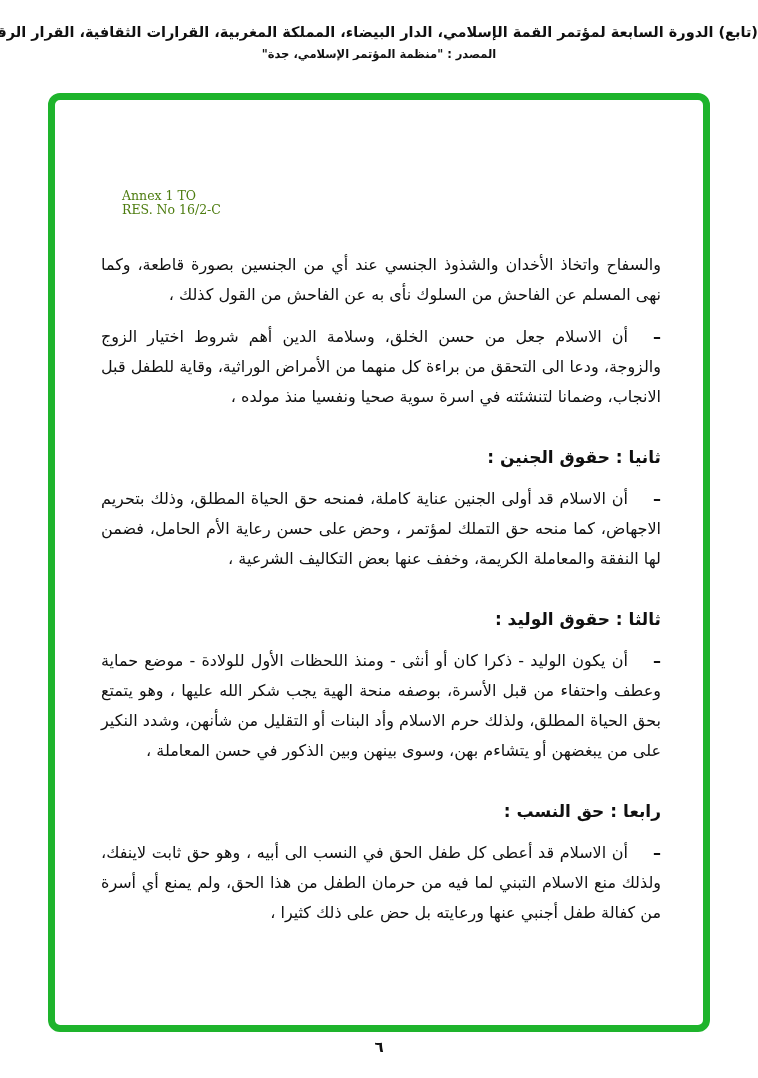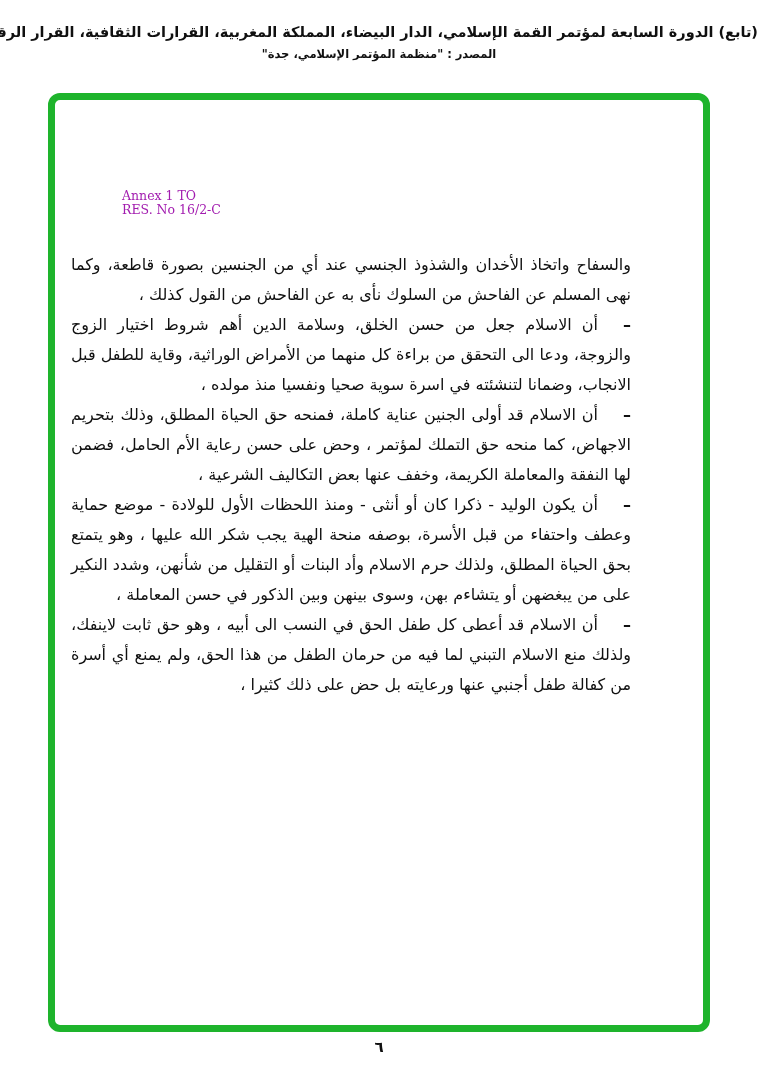--- a/index.html
+++ b/index.html
@@ -51,47 +51,47 @@
   }
 
   
   .annex {
     position: absolute;
     left: 122px;
     top: 189px;
     font-family: "DejaVu Serif", "Liberation Serif", serif;
     font-size: 12.5px;
     line-height: 14px;
-    color: #a21caf;
+    color: #4d7c0f;
   }
 
   
   .content {
     position: absolute;
-    left: 71px;
+    left: 101px;
     top: 250px;
     width: 560px;
     direction: rtl;
     font-size: 16px;
     line-height: 30px;
     text-align: justify;
     text-align-last: right;
   }
   .content p { margin: 0; }
   .intro { margin-bottom: 13px; }
 
   .bullet { position: relative; }
   .bullet .dash {
     position: absolute;
     right: 0;
     top: 0;
     line-height: 30px;
     font-weight: bold;
   }
-  .bullet p { text-indent: 33px; }
+  .bullet p { text-indent: 33px; margin-top: 12px; }
 
   .sec-heading {
     font-size: 17px;
     font-weight: bold;
     line-height: 30px;
     margin: 30px 0 5px 0;
   }
 
   .page-number {
     position: absolute;
@@ -121,30 +121,33 @@
 
 <div class="content">
 
   <p class="intro">والسفاح واتخاذ الأخدان والشذوذ الجنسي عند أي من الجنسين بصورة قاطعة، وكما نهى المسلم عن الفاحش من السلوك نأى به عن الفاحش من القول كذلك ،</p>
 
   <div class="bullet">
     <span class="dash">–</span>
     <p>أن الاسلام جعل من حسن الخلق، وسلامة الدين أهم شروط اختيار الزوج والزوجة، ودعا الى التحقق من براءة كل منهما من الأمراض الوراثية، وقاية للطفل قبل الانجاب، وضمانا لتنشئته في اسرة سوية صحيا ونفسيا منذ مولده ،</p>
   </div>
 
+  <div class="sec-heading">ثانيا : حقوق الجنين :</div>
   <div class="bullet">
     <span class="dash">–</span>
     <p>أن الاسلام قد أولى الجنين عناية كاملة، فمنحه حق الحياة المطلق، وذلك بتحريم الاجهاض، كما منحه حق التملك لمؤتمر ، وحض على حسن رعاية الأم الحامل، فضمن لها النفقة والمعاملة الكريمة، وخفف عنها بعض التكاليف الشرعية ،</p>
   </div>
 
+  <div class="sec-heading">ثالثا : حقوق الوليد :</div>
   <div class="bullet">
     <span class="dash">–</span>
     <p>أن يكون الوليد - ذكرا كان أو أنثى - ومنذ اللحظات الأول للولادة - موضع حماية وعطف واحتفاء من قبل الأسرة، بوصفه منحة الهية يجب شكر الله عليها ، وهو يتمتع بحق الحياة المطلق، ولذلك حرم الاسلام وأد البنات أو التقليل من شأنهن، وشدد النكير على من يبغضهن أو يتشاءم بهن، وسوى بينهن وبين الذكور في حسن المعاملة ،</p>
   </div>
 
+  <div class="sec-heading">رابعا : حق النسب :</div>
   <div class="bullet">
     <span class="dash">–</span>
     <p>أن الاسلام قد أعطى كل طفل الحق في النسب الى أبيه ، وهو حق ثابت لاينفك، ولذلك منع الاسلام التبني لما فيه من حرمان الطفل من هذا الحق، ولم يمنع أي أسرة من كفالة طفل أجنبي عنها ورعايته بل حض على ذلك كثيرا ،</p>
   </div>
 
 </div>
 
 <div class="page-number">٦</div>
 
 </body></html>

